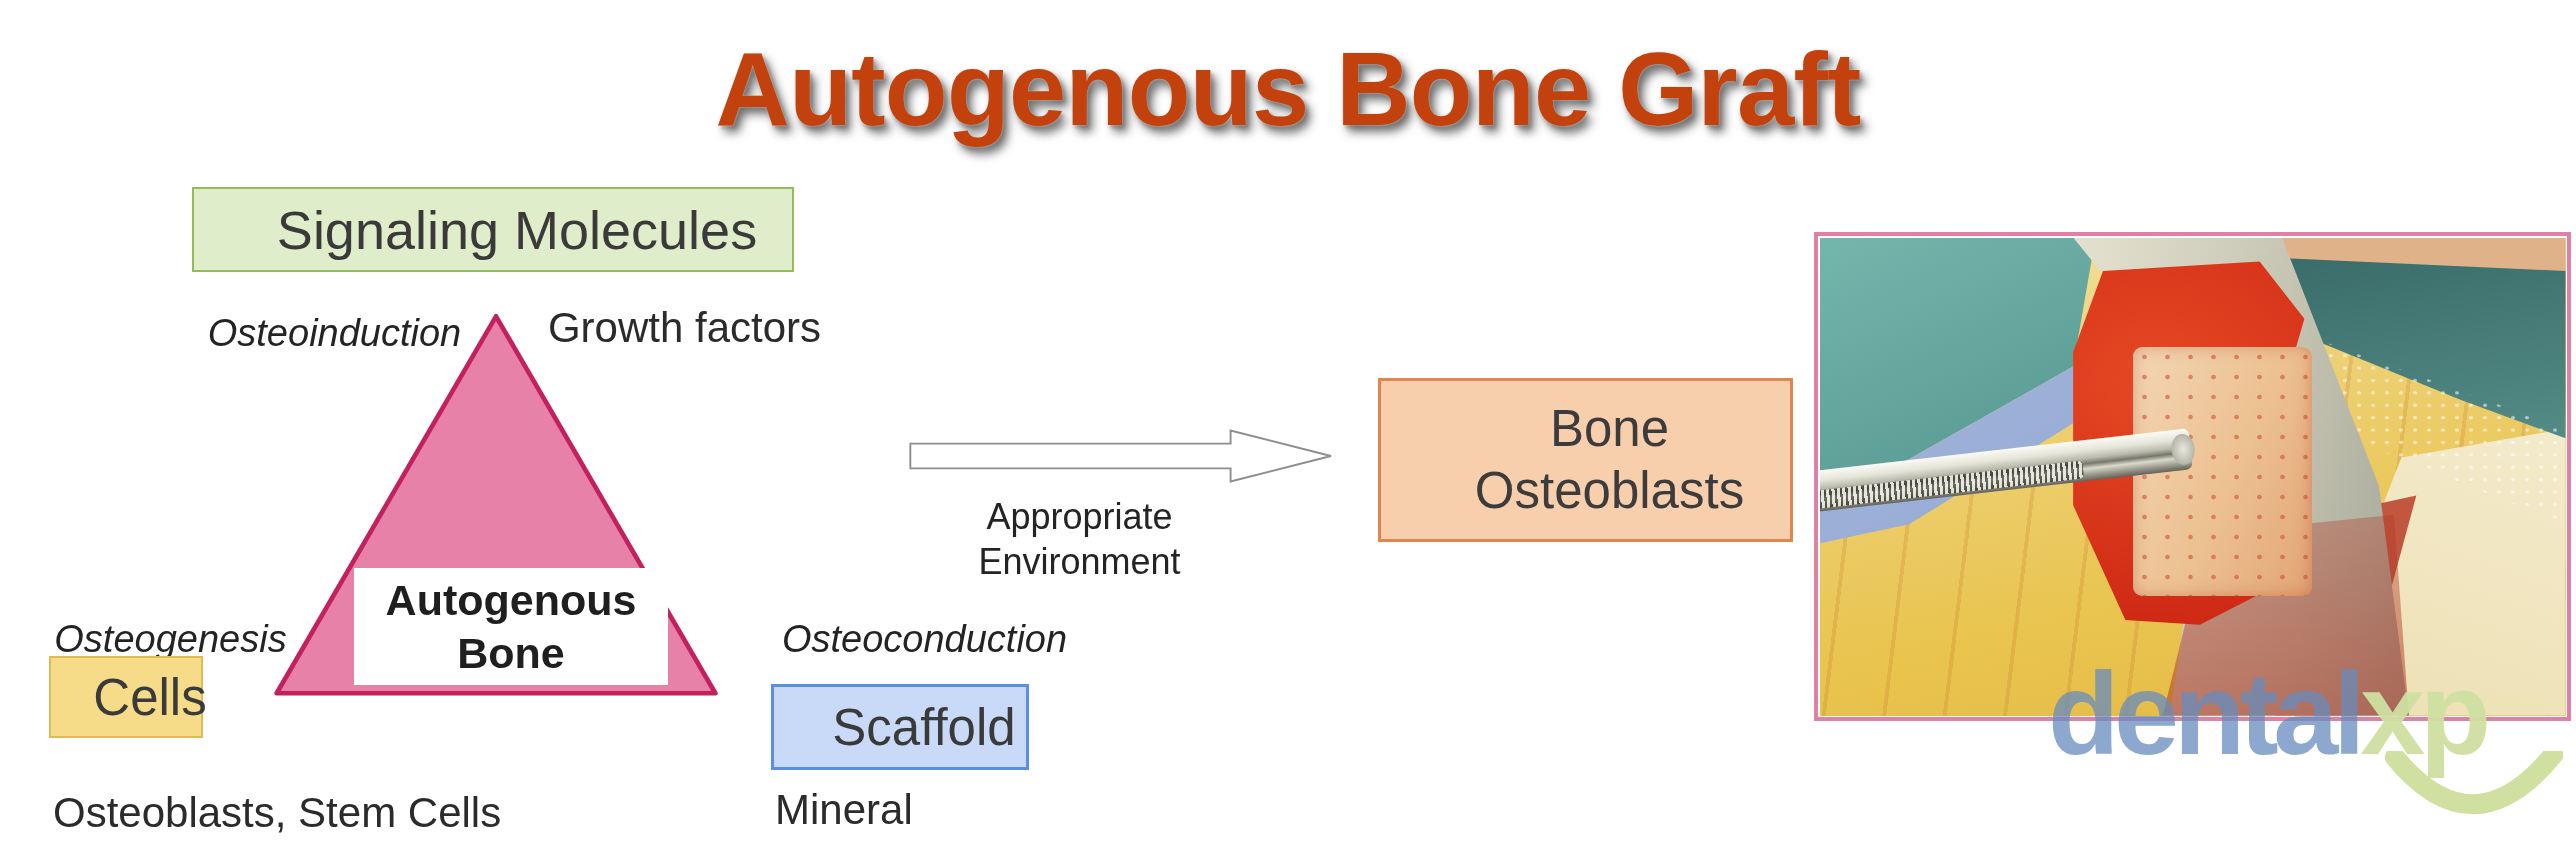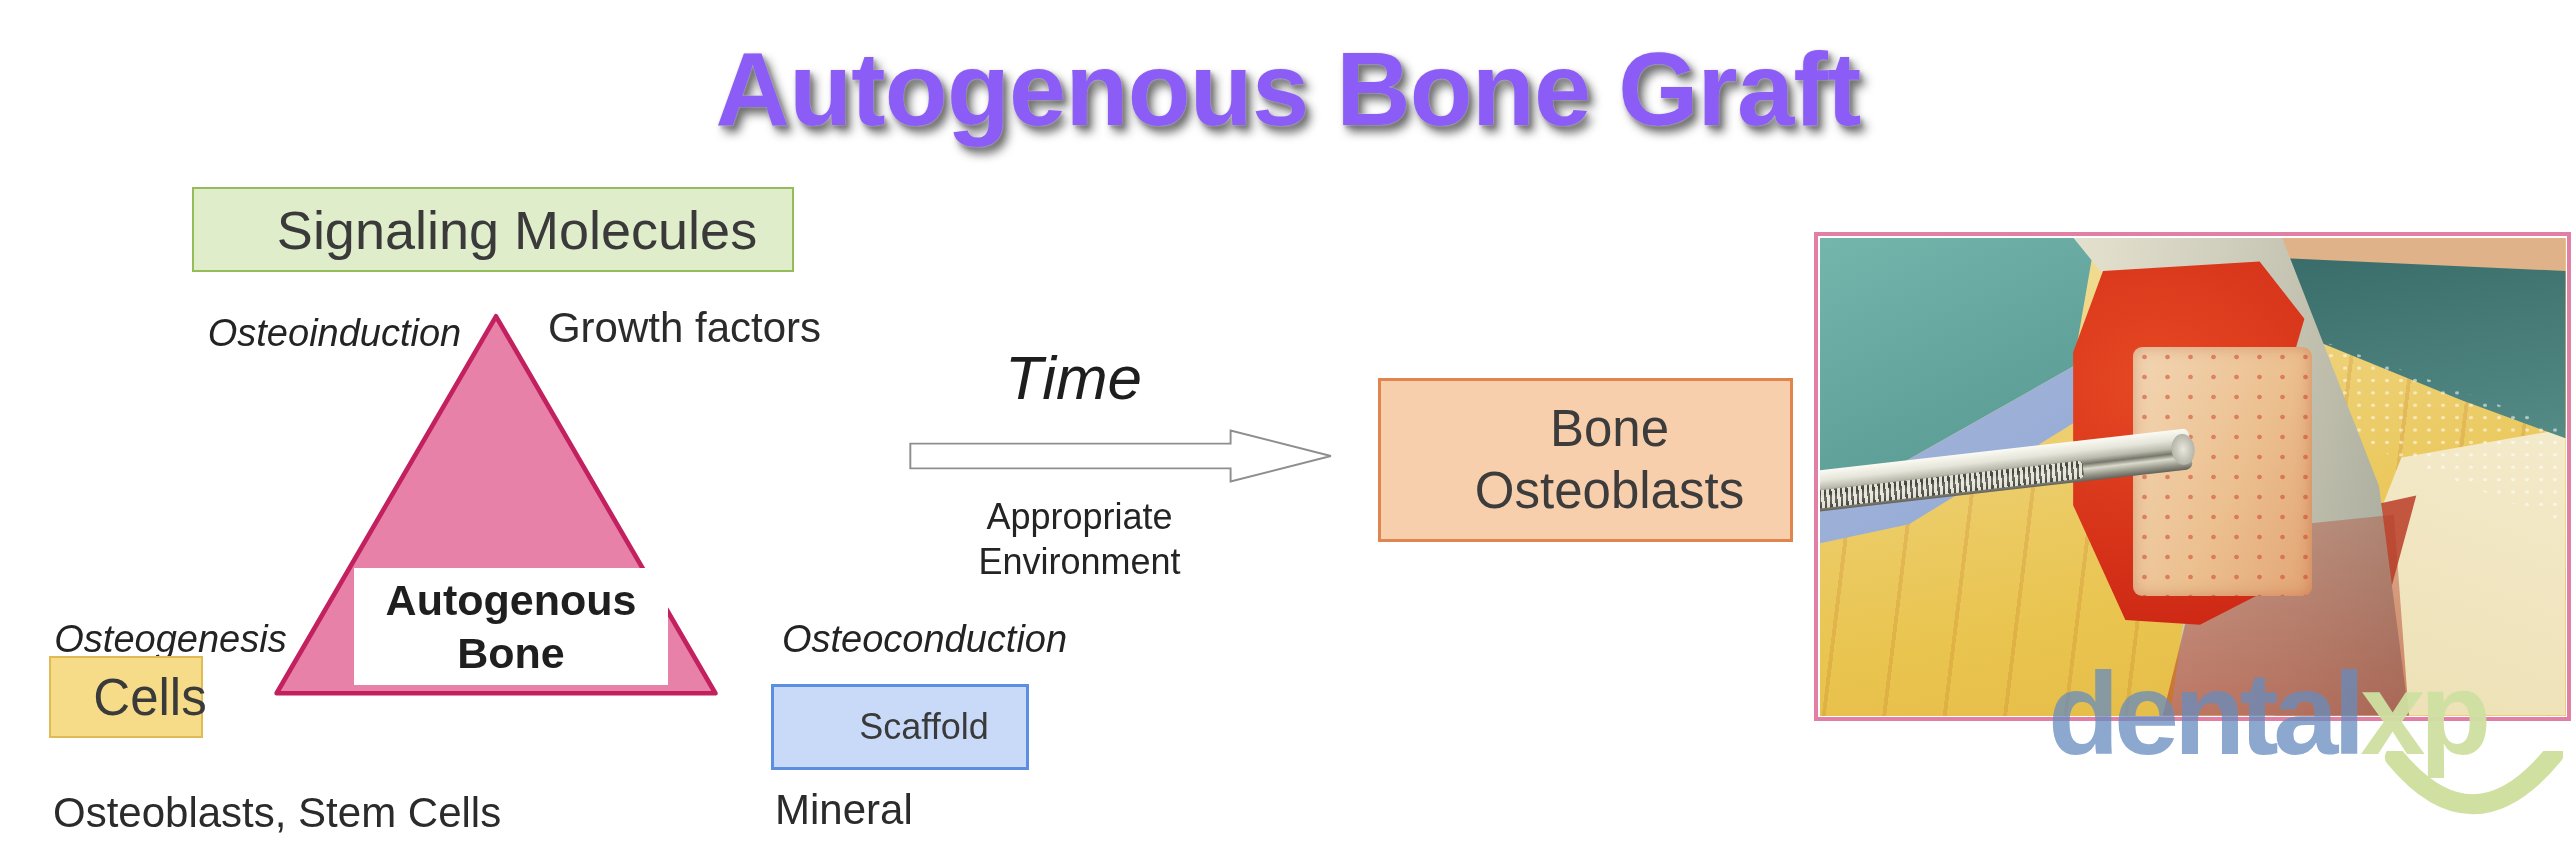--- a/index.html
+++ b/index.html
@@ -4,36 +4,36 @@
 <style>
   * { margin:0; padding:0; box-sizing:border-box; }
   html,body { width:2576px; height:851px; background:#ffffff; }
   body { font-family:"Liberation Sans","DejaVu Sans",sans-serif; color:#2b2b2b; }
   #canvas { position:relative; width:2576px; height:851px; background:#ffffff; overflow:hidden; }
 
   
   .title {
     position:absolute; left:0; right:0; top:31px; height:131px;
     text-align:center; font-size:103px; font-weight:700; letter-spacing:-0.8px;
-    color:#8b5cf6;
+    color:#c2410c;
     text-shadow:0 0 1.5px #d9d9d9, 5.4px 7px 9.3px rgba(108,108,108,0.95), 2.3px 3.1px 3.9px rgba(130,130,130,0.65);
     white-space:nowrap;
   }
 
   
   .pillar-box {
     position:absolute; display:flex; align-items:center; justify-content:center;
     color:#3a3a3a; white-space:nowrap;padding-left:48px;
   }
   .box-signaling { left:192px; top:187px; width:602px; height:85px;
     background:var(--signaling-fill,#e0edca); border:2.3px solid var(--signaling-border,#94bd59); font-size:54px; }
   .box-cells { left:49px; top:656px; width:154px; height:82px;
     background:var(--cells-fill,#f6dc88); border:2.3px solid var(--cells-border,#e0bb55); font-size:51px; }
   .box-scaffold { left:771px; top:684px; width:258px; height:86px;
-    background:var(--scaffold-fill,#c9daf8); border:3.1px solid var(--scaffold-border,#5d8fe0); font-size:36px; }
+    background:var(--scaffold-fill,#c9daf8); border:3.1px solid var(--scaffold-border,#5d8fe0); font-size:51px; }
   .box-outcome { left:1378px; top:378px; width:415px; height:164px;
     background:var(--outcome-fill,#f8cfad); border:3.1px solid var(--outcome-border,#e0854e);
     font-size:51px; line-height:62px; text-align:center; flex-direction:column; color:#3c3c3c; }
 
   .mech-label {
     position:absolute; font-style:italic; font-size:38px; color:#232323;
     text-align:center; white-space:nowrap;
   }
   .ex-label { position:absolute; font-size:42px; color:#2b2b2b; white-space:nowrap; }
 
@@ -128,21 +128,20 @@
     <span>Cells</span>
   </div>
   <div class="ex-label" style="left:53px; top:789px;">Osteoblasts, Stem Cells</div>
 
   <div class="mech-label" style="left:774px; top:618px; width:301px;">Osteoconduction</div>
   <div class="pillar-box box-scaffold">
     <span>Scaffold</span>
   </div>
   <div class="ex-label" style="left:775px; top:786px;">Mineral</div>
 
-  <div class="time-label">Time</div>
   <svg class="arrow-svg" viewBox="0 0 552 72">
     <polygon points="3,20 418,20 418,3 548,36 418,69 418,52 3,52" fill="#ffffff" stroke="#8e8e8e" stroke-width="2.5" stroke-linejoin="miter"></polygon>
   </svg>
   <div class="appenv-label">
     <div>Appropriate</div>
     <div>Environment</div>
   </div>
 
   <div class="pillar-box box-outcome">
     <div>Bone</div>

